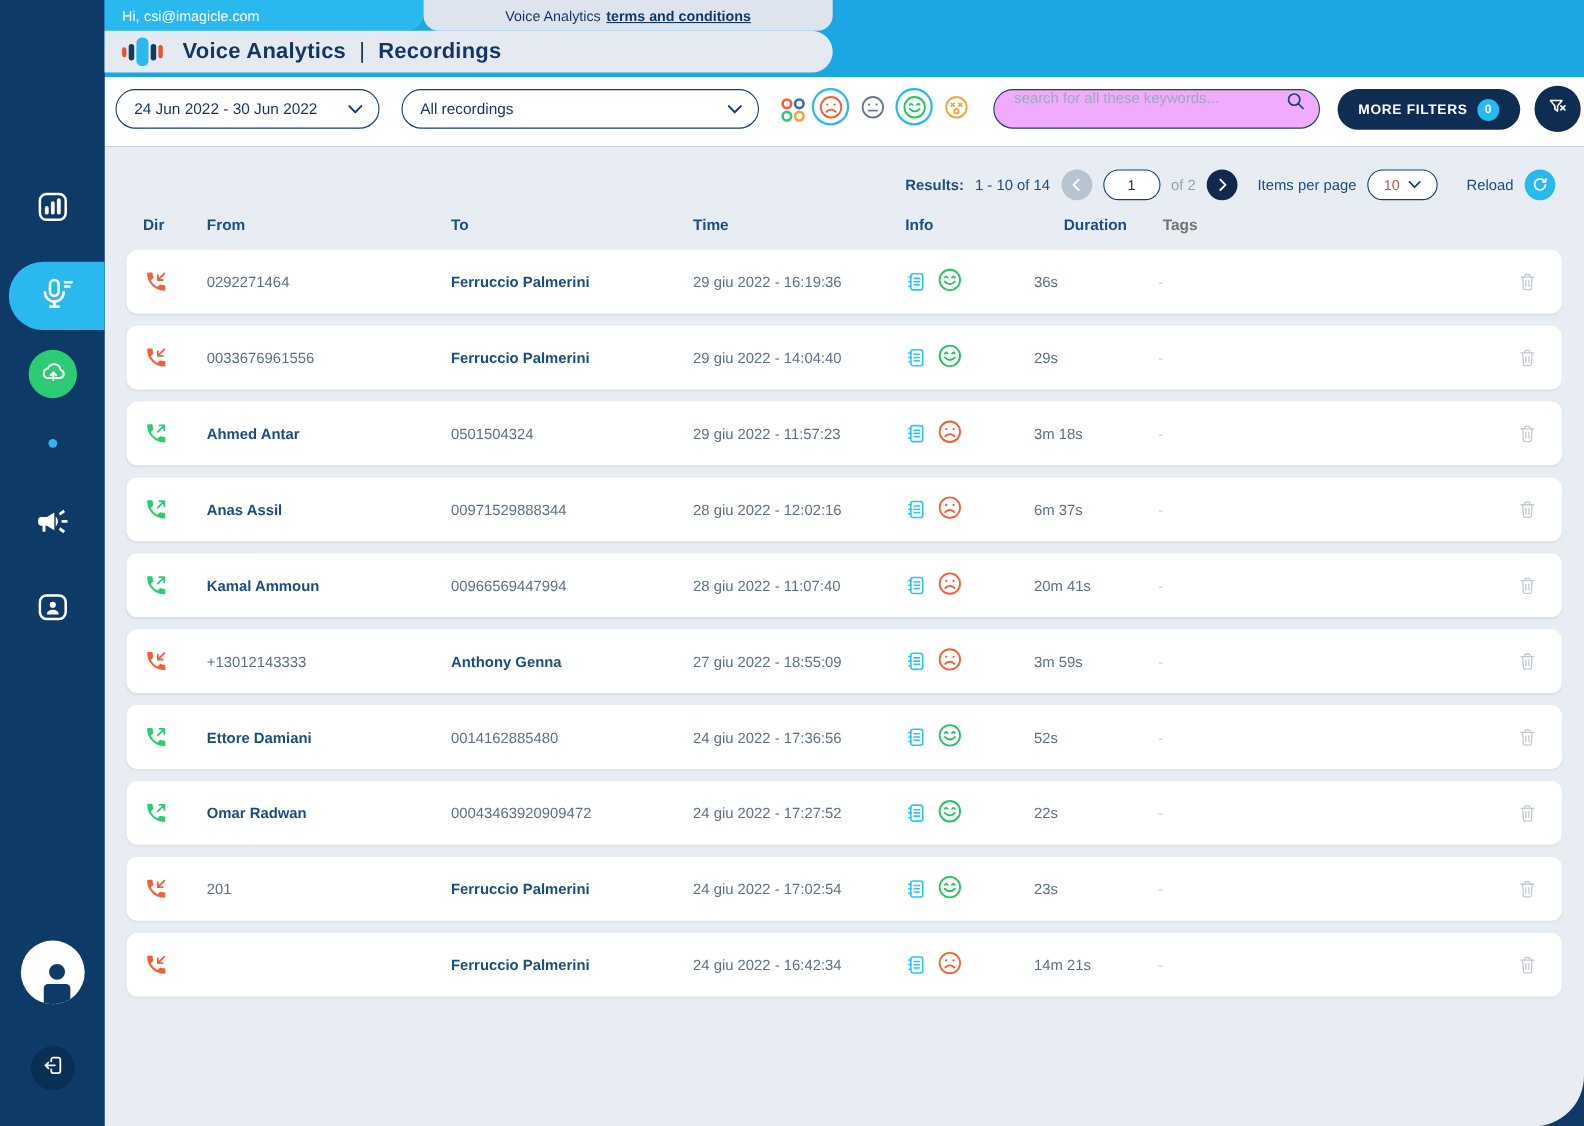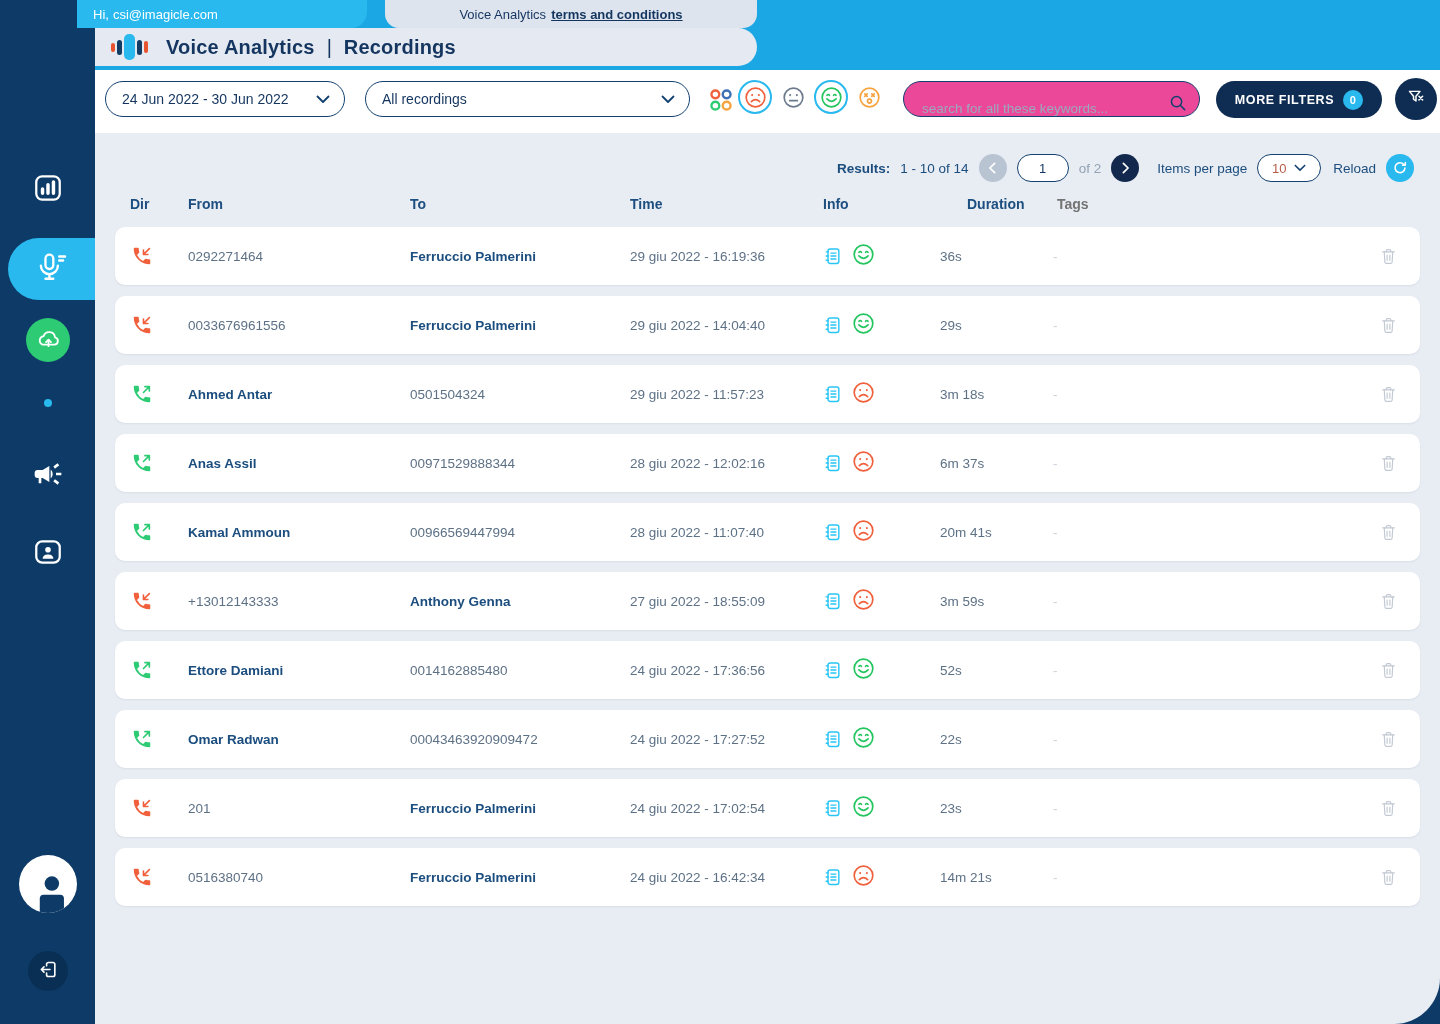--- a/index.html
+++ b/index.html
@@ -11,21 +11,21 @@
   .sidebar { position:absolute; left:0; top:0; width:95px; height:1024px; background:#0d3a66; z-index:5; }
   .side-ic { position:absolute; left:0; width:95px; display:flex; justify-content:center; align-items:center; }
   .active-pill { position:absolute; left:8px; top:238px; width:87px; height:62px; background:#29b9ef; border-radius:31px 0 0 31px; display:flex; align-items:center; justify-content:center; }
   .upload-circle { position:absolute; left:26px; top:318px; width:44px; height:44px; border-radius:50%; background:#2dcb73; display:flex; align-items:center; justify-content:center; }
   .side-dot { position:absolute; left:44px; top:399px; width:8px; height:8px; border-radius:50%; background:#29b9ef; }
   .avatar { position:absolute; left:19px; top:855px; width:58px; height:58px; border-radius:50%; background:#ffffff; overflow:hidden; }
   .logout-circle { position:absolute; left:28px; top:951px; width:40px; height:40px; border-radius:50%; background:#0a2f55; display:flex; align-items:center; justify-content:center; }
 
   
   .topbar { position:absolute; left:95px; top:0; width:1345px; height:70px; background:#1ba7e3; }
-  .hi-pill { position:absolute; left:77px; top:0; width:290px; height:28px; background:#29b9ef; border-radius:0 0 16px 0; display:flex; align-items:center; padding-left:16px; color:#ffffff; font-size:13px; z-index:6; }
+  .hi-pill { position:absolute; left:95px; top:0; width:290px; height:28px; background:#29b9ef; border-radius:0 0 16px 0; display:flex; align-items:center; padding-left:16px; color:#ffffff; font-size:13px; z-index:6; }
   .hi-pill .email { margin-left:4px; }
   .terms-pill { position:absolute; left:385px; top:0; width:372px; height:28px; background:#dde4ee; border-radius:0 0 14px 14px; display:flex; align-items:center; justify-content:center; gap:5px; font-size:13px; color:#14355f; z-index:6; }
   .terms-pill a { color:#14355f; font-weight:700; text-decoration:underline; }
   .header-pill { position:absolute; left:95px; top:28px; width:662px; height:38px; background:#e5eaf2; border-radius:0 19px 19px 0; display:flex; align-items:center; padding-left:16px; z-index:6; }
   .logo { display:flex; align-items:center; gap:2px; margin-right:18px; }
   .logo span { display:inline-block; border-radius:4px; }
   .logo .b1 { width:4px; height:9px;  background:#e8542f; }
   .logo .b2 { width:5px; height:15px; background:#123c63; }
   .logo .b3 { width:11px; height:26px; background:#2ab9ef; border-radius:5px; }
   .logo .b4 { width:5px; height:15px; background:#123c63; }
@@ -35,21 +35,21 @@
 
   
   .filterbar { position:absolute; left:95px; top:70px; width:1345px; height:63px; background:#ffffff; z-index:4; }
   .select-pill { position:absolute; top:11px; height:36px; border:1.5px solid #12406f; border-radius:18px; background:#fff; display:flex; align-items:center; justify-content:space-between; padding:0 14px 0 16px; font-size:14px; color:#14355f; cursor:pointer;text-align:center; }
   .date-select { left:10px; width:240px; }
   .rec-select { left:270px; width:325px; }
   .grid-btn { position:absolute; left:613px; top:17px; width:26px; height:26px; background:none; border:none; cursor:pointer; padding:0; }
   .sent-group { position:absolute; left:643px; top:10px; display:flex; gap:4px; align-items:center; }
   .sent-btn { width:34px; height:34px; border-radius:50%; background:#fff; border:2px solid transparent; display:flex; align-items:center; justify-content:center; cursor:pointer; padding:0; }
   .sent-btn.selected { border-color:#29b9ef; }
-  .search-pill { position:absolute; left:808px; top:11px; width:297px; height:36px; border:1.5px solid #12406f; border-radius:18px; background:#ec4899; display:flex; align-items:flex-end; padding:0 12px 0 18px; }
+  .search-pill { position:absolute; left:808px; top:11px; width:297px; height:36px; border:1.5px solid #12406f; border-radius:18px; background:#f0abfc; display:flex; align-items:flex-start; padding:0 12px 0 18px; }
   .search-pill input { border:none; outline:none; flex:1; font-size:13.5px; font-family:"Liberation Sans",sans-serif; color:#14355f; background:transparent; }
   .search-pill input::placeholder { color:#9aa9bb; }
   .more-filters { position:absolute; left:1121px; top:11px; width:166px; height:37px; border:none; border-radius:19px; background:#0f2d52; color:#fff; font-weight:700; font-size:12.5px; letter-spacing:.6px; display:flex; align-items:center; justify-content:center; gap:9px; cursor:pointer; font-family:"Liberation Sans",sans-serif; }
   .mf-badge { width:20px; height:20px; border-radius:50%; background:#29b9ef; font-size:11px; display:flex; align-items:center; justify-content:center; font-weight:700; }
   .funnel-btn { position:absolute; left:1300px; top:8px; width:42px; height:42px; border:none; border-radius:50%; background:#0f2d52; display:flex; align-items:center; justify-content:center; cursor:pointer; }
 
   
   .content { position:absolute; left:95px; top:133px; width:1345px; height:891px; background:#e8ecf3; border-radius:0 0 46px 0; }
 
   .resultsbar { position:absolute; top:21px; right:26px; display:flex; align-items:center; gap:10px; height:28px; font-size:13.5px; color:#1b4d7e; }
@@ -259,21 +259,21 @@
             <path d="M2.5 1.5L8 7l-5.5 5.5"></path>
           </svg>
       </button>
       <span style="margin-left:8px;">Items per page</span>
       <div class="ipp-pill">
         <span class="val">10</span>
         <svg width="12" height="8" viewBox="0 0 14 9" fill="none" stroke="#12406f" stroke-width="1.8" stroke-linecap="round" stroke-linejoin="round">
             <path d="M1.5 1.5L7 7l5.5-5.5"></path>
           </svg>
       </div>
-      <span style="margin-left:2px;">Reload</span>
+      <span style="margin-left:16px;">Reload</span>
       <button class="reload-btn">
         <svg viewBox="0 0 20 20" width="16" height="16" fill="none" stroke="#fff" stroke-width="2" stroke-linecap="round">
             <path d="M15.2 6.2A6.2 6.2 0 1 0 16.2 10"></path>
             <path d="M16.6 3.2v3.4h-3.4" stroke-linejoin="round"></path>
           </svg>
       </button>
     </div>
 
     <span class="colhead ch-dir">Dir</span>
     <span class="colhead ch-from">From</span>
@@ -612,21 +612,20 @@
     </button>
   </div>
 
   <div class="row">
     <span class="cell dir">
             <svg viewBox="0 0 24 24" width="22" height="22">
               <path d="M6.62 10.79a15.05 15.05 0 0 0 6.59 6.59l2.2-2.21a1 1 0 0 1 1.02-.24c1.12.37 2.33.57 3.57.57a1 1 0 0 1 1 1V20a1 1 0 0 1-1 1C10.61 21 3 13.39 3 4a1 1 0 0 1 1-1h3.5a1 1 0 0 1 1 1c0 1.25.2 2.45.57 3.57a1 1 0 0 1-.25 1.02l-2.2 2.2z" fill="#f0603c"></path>
               <path d="M20 4l-6.4 6.4M13.6 5.6v4.8h4.8" stroke="#f0603c" stroke-width="1.8" fill="none" stroke-linecap="round" stroke-linejoin="round"></path>
             </svg>
           </span>
-    <span class="cell from">0516380740</span>
     <span class="cell to bold">Ferruccio Palmerini</span>
     <span class="cell time">24 giu 2022 - 16:42:34</span>
     <span class="cell info">
       <span class="doc-wrap">
               <svg viewBox="0 0 24 24" width="20" height="20" fill="none" stroke="#29c5f6" stroke-width="1.7" stroke-linecap="round">
                 <rect x="6" y="3.5" width="13" height="17.5" rx="2.6"></rect>
                 <path d="M9.5 8.5h6M9.5 12h6M9.5 15.5h6"></path>
                 <path d="M3.8 7h2.6M3.8 12h2.6M3.8 17h2.6"></path>
               </svg>
             </span>

